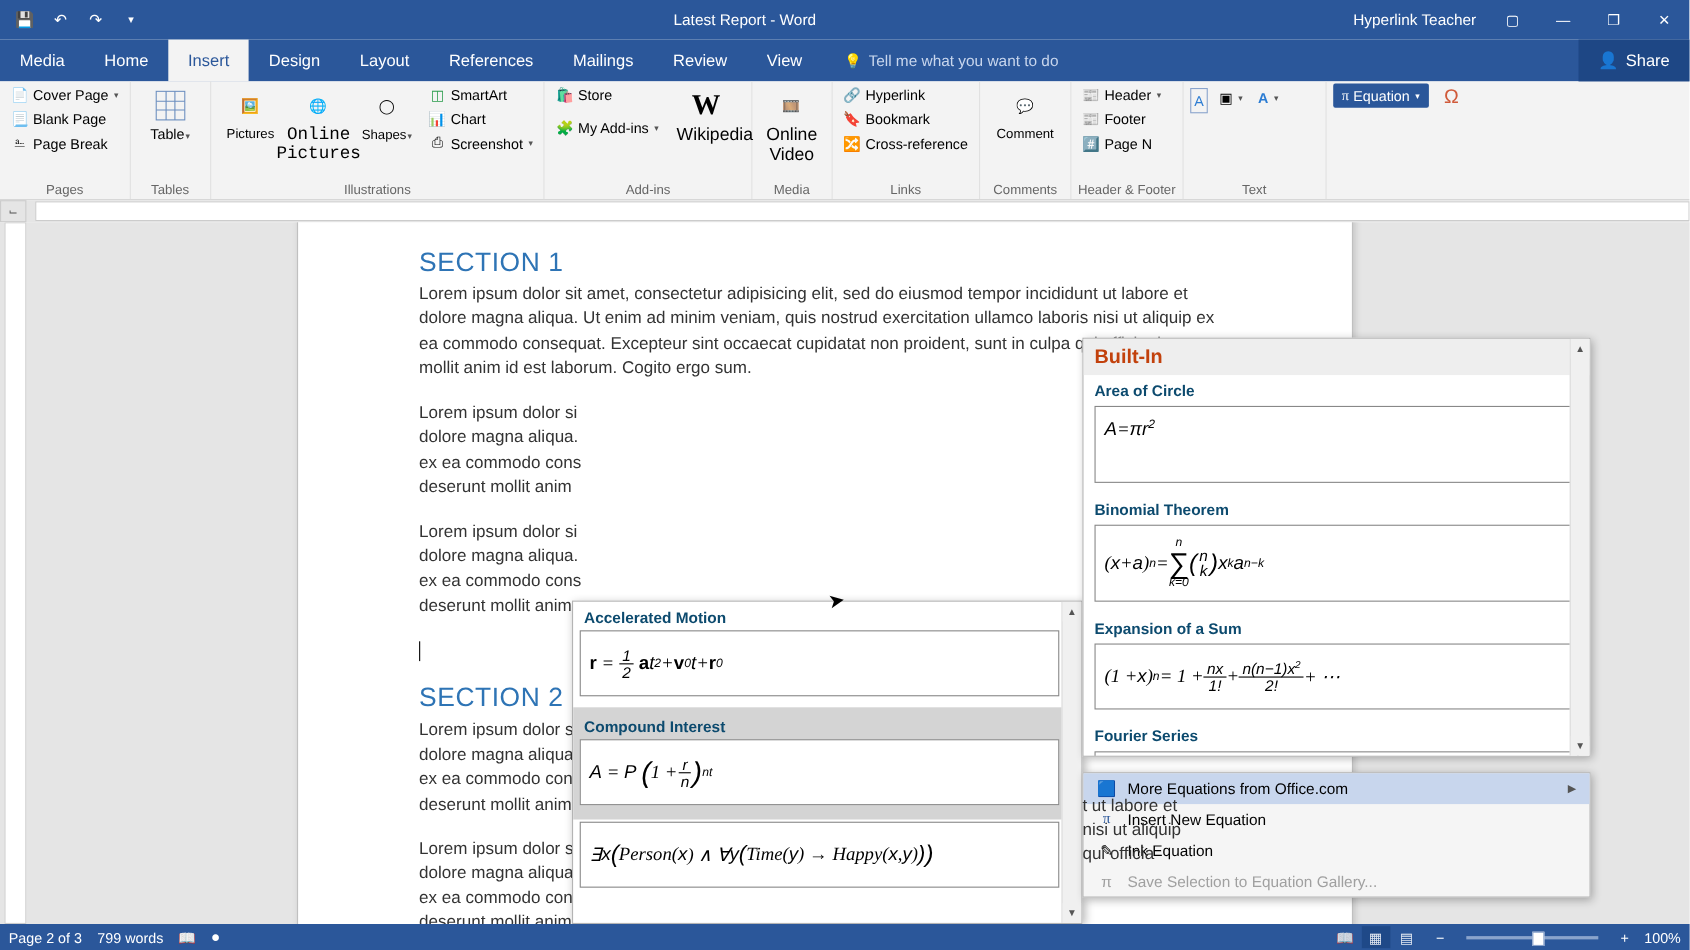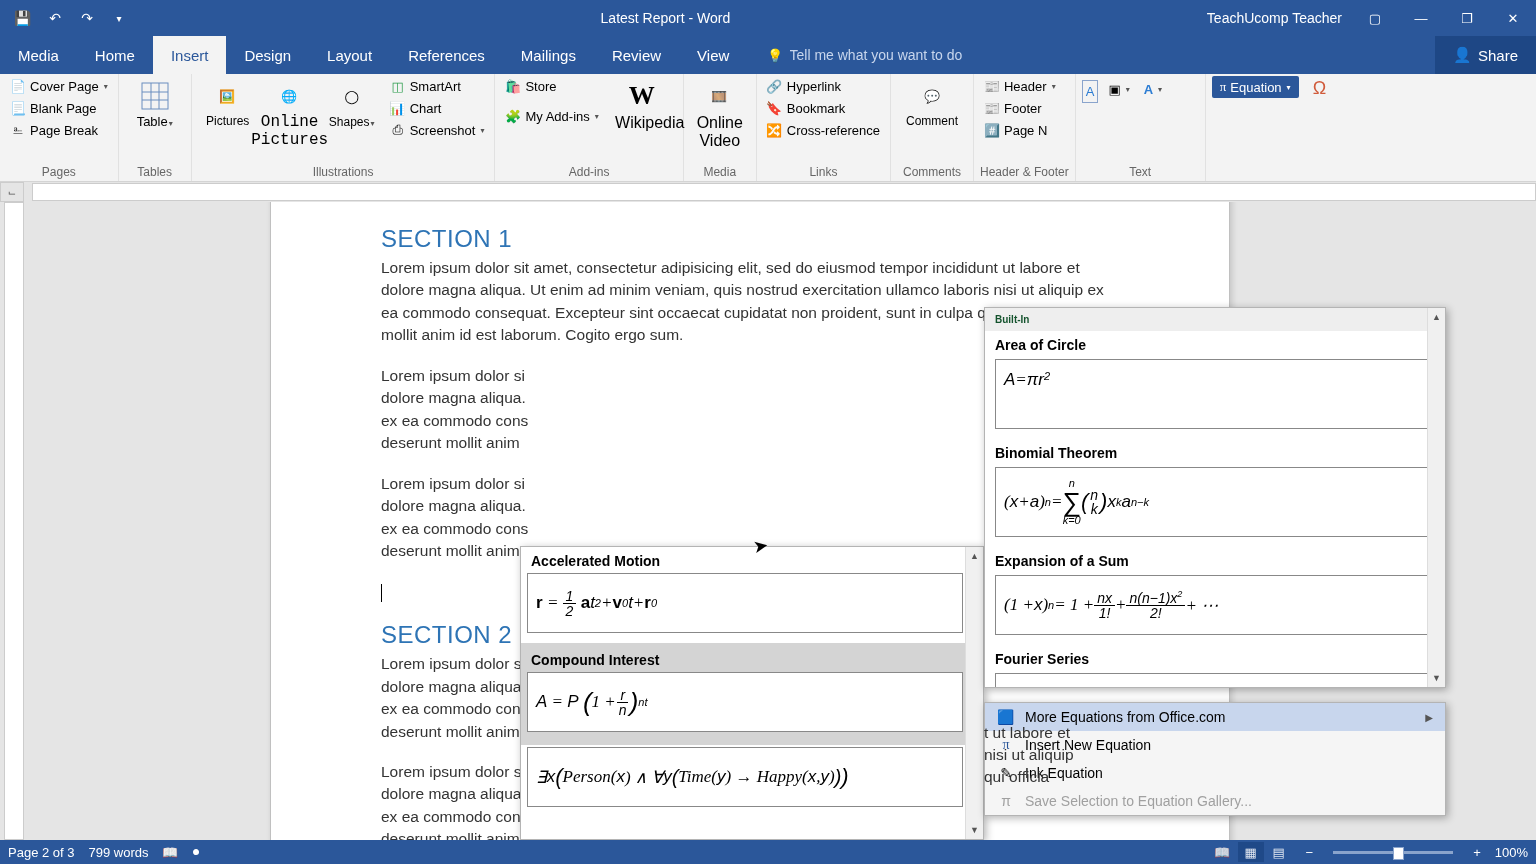--- a/index.html
+++ b/index.html
@@ -46,22 +46,22 @@
 .ruler-v { position: absolute; left: 4px; top: 0; width: 20px; bottom: 0; background: #fff; border:1px solid #ccc;}
 .page { position: absolute; left: 270px; top: -8px; width: 960px; background: #fff; border: 1px solid #c0c0c0; box-shadow: 2px 2px 6px rgba(0,0,0,0.15); padding: 30px 110px; }
 .section-h { color: #2e74b5; font-size: 24px; font-weight: 400; margin-bottom: 4px; letter-spacing: 0.5px;}
 .para { font-size: 15.5px; color: #333; line-height: 1.45; margin-bottom: 18px; }
 .cursor-blink { display:inline-block; width:1px; height:18px; background:#000; vertical-align:middle;}
 
 
 .popup { position: absolute; background: #fff; border: 1px solid #b4b4b4; box-shadow: 2px 2px 8px rgba(0,0,0,0.3); }
 .popup-left { left: 520px; top: 344px; width: 464px; bottom: 0; overflow:hidden;}
 .popup-right { left: 984px; top: 105px; width: 462px; bottom:152px; overflow:hidden;}
-.popup-header { background: #eee; padding: 6px 10px; font-size: 10px; font-weight: 600; color: #14532d; }
-.popup-cat { padding: 6px 21px 2px 10px; font-size: 14px; font-weight: 600; color: #000000; background:#f5f5f5;}
+.popup-header { background: #eee; padding: 6px 10px; font-size: 18px; font-weight: 600; color: #c2410c; }
+.popup-cat { padding: 6px 21px 2px 10px; font-size: 14px; font-weight: 600; color: #0c4a6e; background:#f5f5f5;}
 .popup-cat.normal{ background:transparent;}
 .eq-box { border: 1px solid #888; margin: 4px 10px 10px 10px; padding: 10px 8px; min-height: 60px; display: flex; align-items: center; font-family: 'Cambria Math', serif; font-size: 17px; font-style: italic; }
 .popup-left .eq-box { margin: 2px 20px 10px 6px;}
 .highlight-row { background: #d4d4d4; padding:3px 0;}
 .popup-scrollbar{ position:absolute; right:0; top:0; bottom:0; width:18px; background:#f0f0f0; border-left:1px solid #ddd;}
 .scroll-arrow{height:18px; display:flex;align-items:center;justify-content:center;font-size:9px;color:#555;background:#f0f0f0;}
 .popup-menu { position: absolute; left: 984px; bottom:24px; width: 462px; background: #f5f5f5; border: 1px solid #b4b4b4; box-shadow: 2px 2px 8px rgba(0,0,0,0.3);}
 .menu-item { display: flex; align-items: center; gap: 10px; padding: 6px 12px; font-size: 14px; }
 .menu-item.hl { background: #c8d6ed; }
 .menu-item.disabled { color: #a0a0a0; }
@@ -95,21 +95,21 @@
 <body>
 
 <div class="titlebar">
   <div class="qat">
     <div class="qat-btn">💾</div>
     <div class="qat-btn">↶</div>
     <div class="qat-btn">↷</div>
     <div class="qat-btn" style="font-size:10px;">▾</div>
   </div>
   <div class="titlebar-title">Latest Report - Word</div>
-  <div class="titlebar-user">TeachUcomp Teacher</div>
+  <div class="titlebar-user">Hyperlink Teacher</div>
   <div class="titlebar-right">
     <div class="win-btn">▢</div>
     <div class="win-btn">—</div>
     <div class="win-btn">❐</div>
     <div class="win-btn">✕</div>
   </div>
 </div>
 
 <div class="tabs">
   <div class="tab">Media</div>

